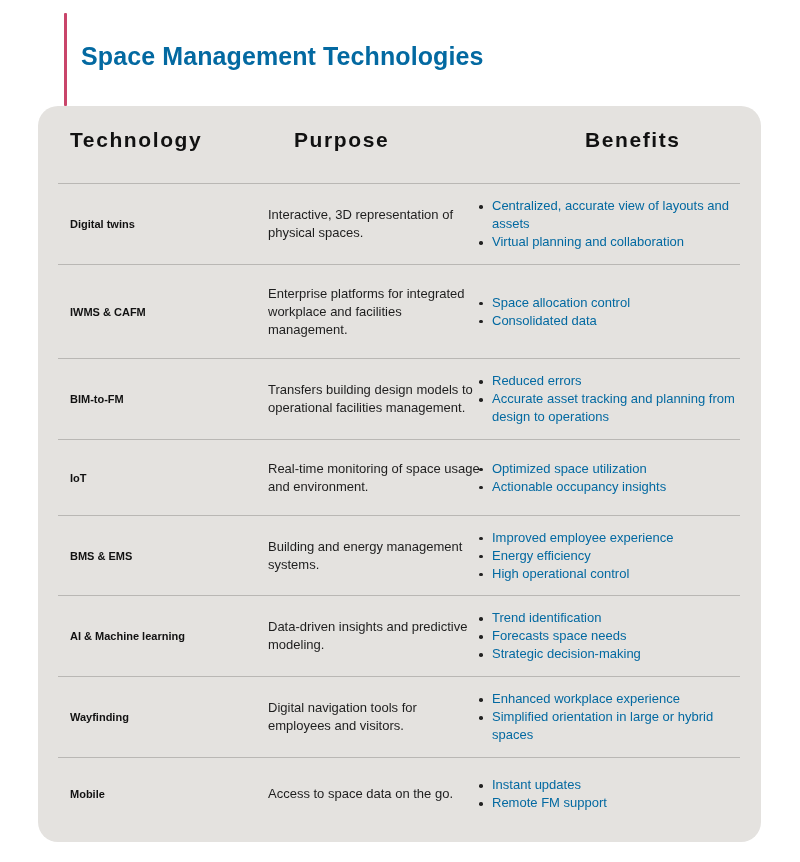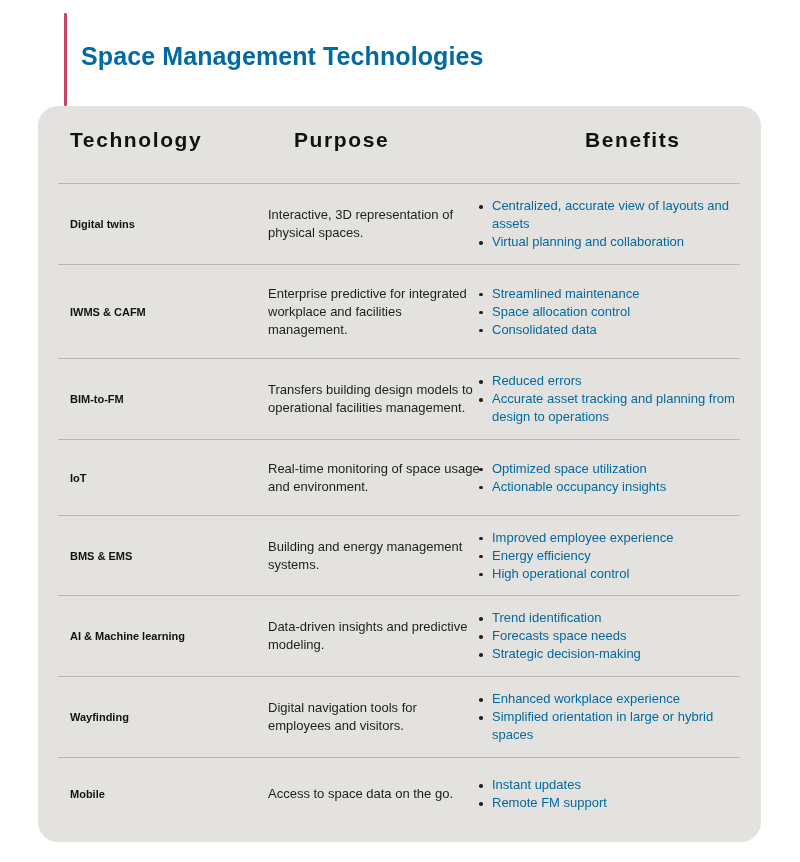--- a/index.html
+++ b/index.html
@@ -42,24 +42,23 @@
     <ul class="blist">
       <li>Centralized, accurate view of layouts and assets</li>
       <li>Virtual planning and collaboration</li>
     </ul>
   </div>
 </div>
 <div class="rule" style="top:264px"></div>
 
 <div class="row" style="top:265px;height:93px">
   <div class="cell tech">IWMS &amp; CAFM</div>
-  <div class="cell purpose">Enterprise predictive for integrated workplace and facilities management.</div>
+  <div class="cell purpose">Enterprise platforms for integrated workplace and facilities management.</div>
   <div class="cell benefits">
     <ul class="blist">
-      <li>Streamlined maintenance</li>
       <li>Space allocation control</li>
       <li>Consolidated data</li>
     </ul>
   </div>
 </div>
 <div class="rule" style="top:358px"></div>
 
 <div class="row" style="top:359px;height:80px">
   <div class="cell tech">BIM-to-FM</div>
   <div class="cell purpose">Transfers building design models to operational facilities management.</div>

